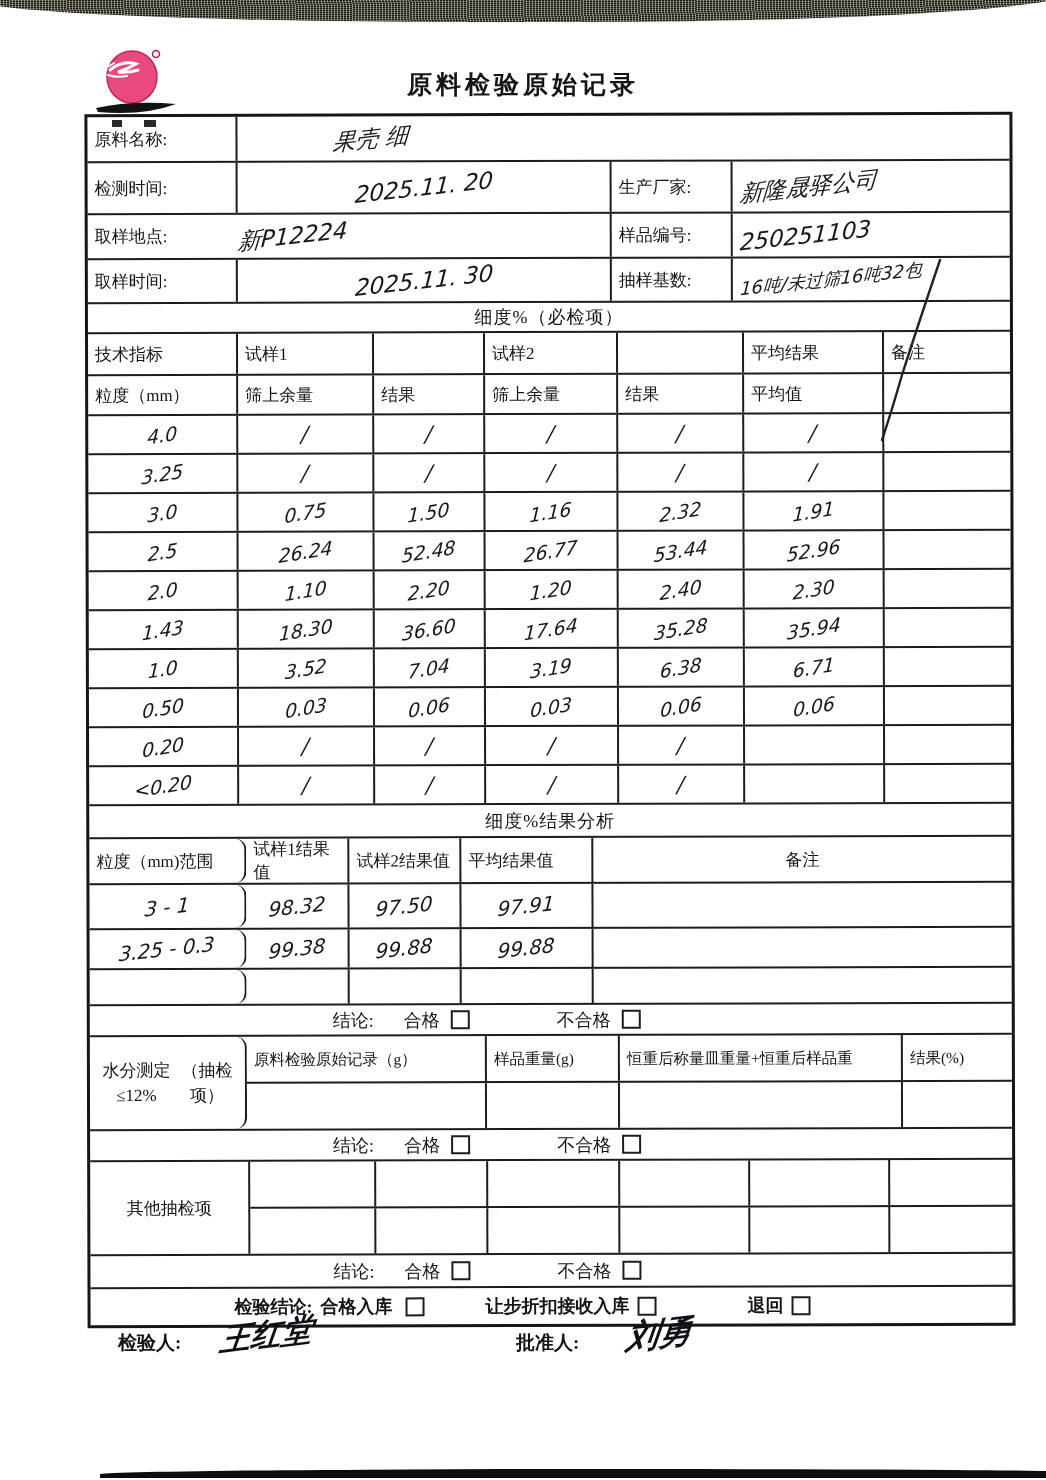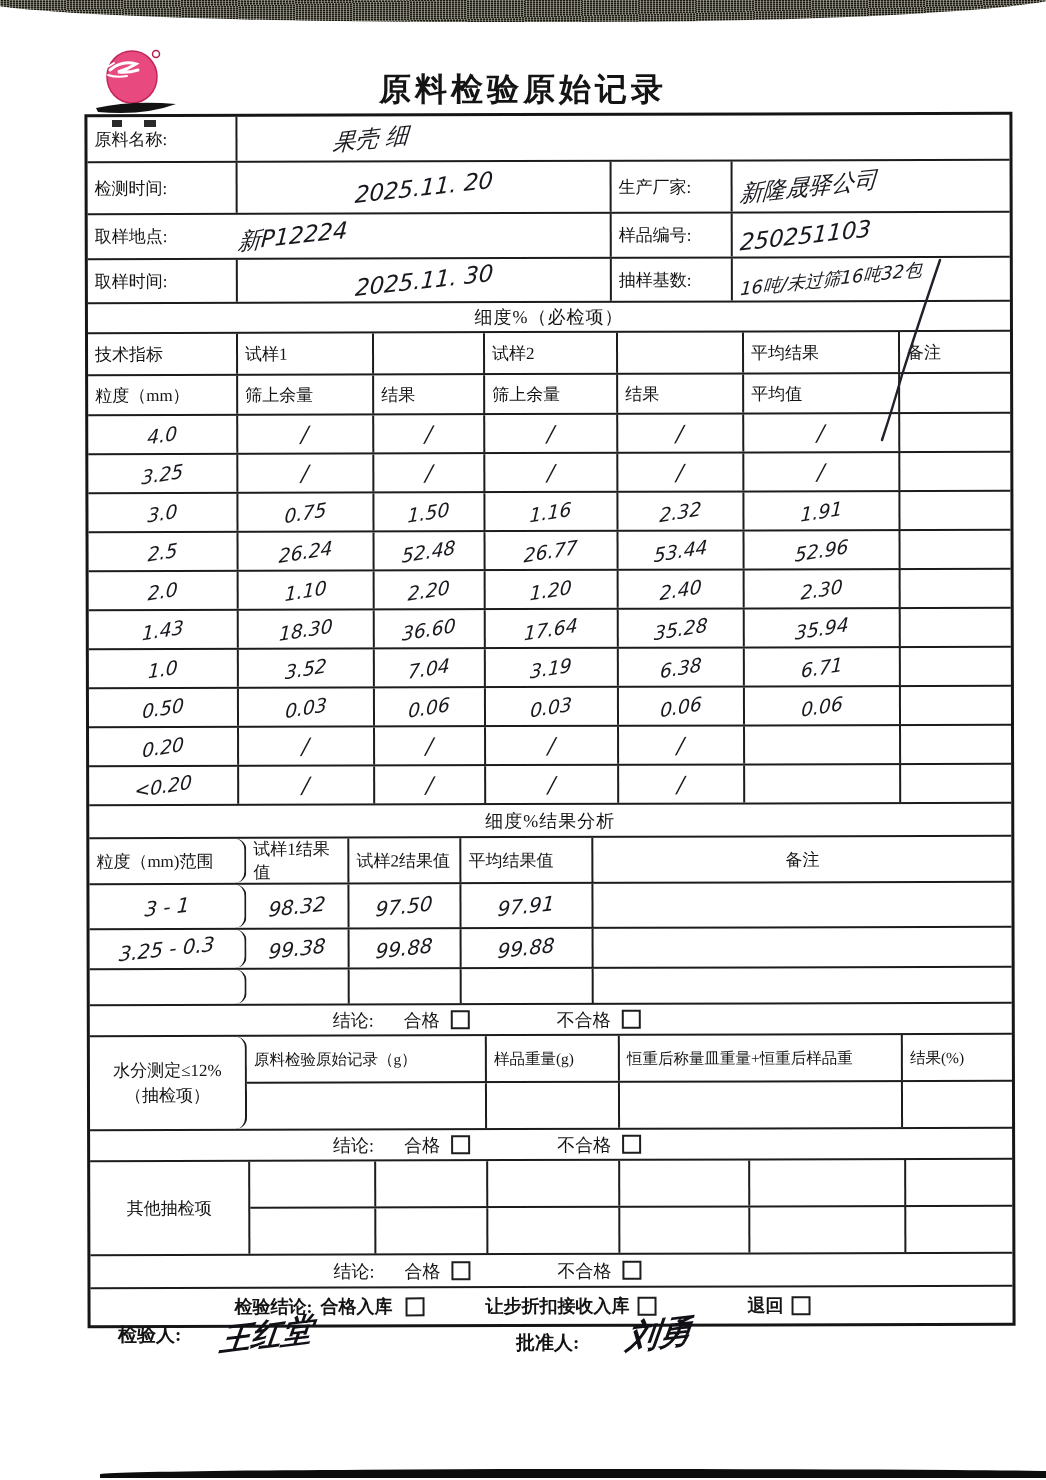--- a/index.html
+++ b/index.html
@@ -8,35 +8,35 @@
   
   .scan-top{position:absolute;left:-20px;top:-14px;width:1090px;height:36px;background:#191813;
     border-radius:0 0 46% 46% / 0 0 30px 22px;
     background-image:repeating-linear-gradient(87deg,rgba(222,220,200,.5) 0 1px,transparent 1px 3px),
                      repeating-linear-gradient(1deg,rgba(210,208,190,.35) 0 1px,transparent 1px 2px);}
   .scan-bottom{position:absolute;left:100px;bottom:2px;width:1000px;height:9px;background:#0d0d0d;
     border-radius:50%/60% 40% 0 0;}
   
   .logo{position:absolute;left:84px;top:42px;width:120px;height:100px;}
   
-  .title{position:absolute;left:0;top:68px;width:1046px;text-align:center;font-size:32px;
+  .title{position:absolute;left:0;top:68px;width:1046px;text-align:center;font-size:25px;
     font-weight:bold;letter-spacing:4px;}
   
   .form{position:absolute;left:86px;top:113px;width:928px;border:3px solid #161616;
     box-sizing:border-box;background:transparent;transform:rotate(-0.15deg);}
   .row{display:flex;border-bottom:2px solid #1c1c1c;box-sizing:border-box;align-items:stretch;}
   .row:last-child{border-bottom:none;}
   .c{border-right:2px solid #1c1c1c;box-sizing:border-box;display:flex;align-items:center;
      padding:0 7px;font-size:17px;overflow:visible;}
   .c.last{border-right:none;}
   .center{justify-content:center;text-align:center;}
   .w150{width:150px;flex:none;} .w157{width:157px;flex:none;border-radius:11px;} .w160{width:160px;flex:none;}
   .w374{width:374px;flex:none;} .w123{width:121px;flex:none;}
   .w136{width:136px;flex:none;} .w111{width:111px;flex:none;} .w133{width:133px;flex:none;}
-  .w126{width:126px;flex:none;} .w156{width:156px;flex:none;} .w129{width:103px;flex:none;}
+  .w126{width:126px;flex:none;} .w156{width:140px;flex:none;} .w129{width:103px;flex:none;}
   .w112{width:112px;flex:none;} .w132{width:132px;flex:none;} .w240{width:240px;flex:none;}
   .w283{width:283px;flex:none;} .w130{width:130px;flex:none;}
   .fx{flex:1;}
   .h46{height:46px;} .h52{height:52px;} .h45{height:45px;} .h44{height:44px;} .h30{height:30px;}
   .h42{height:42px;} .h40{height:40px;} .h39{height:39px;} .h33{height:33px;}
   .h31{height:31px;} .h36{height:36px;} .h94{height:94px;}
   .bar{justify-content:center;font-size:18px;letter-spacing:1px;width:100%;border-right:none;}
   
   .hw{display:inline-block;font-family:"DejaVu Sans",sans-serif;font-style:italic;
       color:#17171e;transform:rotate(-6deg) skewX(-10deg);font-size:20px;white-space:nowrap;}
@@ -431,21 +431,21 @@
       <span style="width:18px;"></span>
       <span>合格</span>
       <span class="box"></span>
       <span class="gap70"></span>
       <span>不合格</span>
       <span class="box"></span>
     </div>
   </div>
 
   <div class="row h94">
-    <div class="c w157 center" style="flex-direction:column;justify-content:center;line-height:1.5;align-items:center;">
+    <div class="c w157 center" style="flex-direction:row;justify-content:center;line-height:1.5;align-items:center;">
       <span>水分测定≤12%</span>
       <span>（抽检项）</span>
     </div>
     <div class="sub last">
       <div class="subrow bb">
         <div class="c w240 moist-head">原料检验原始记录（g）</div>
         <div class="c w133 moist-head">样品重量(g)</div>
         <div class="c w283 moist-head">恒重后称量皿重量+恒重后样品重</div>
         <div class="c fx last moist-head">结果(%)</div>
       </div>
@@ -517,17 +517,17 @@
       <span class="box" style="margin-left:0;"></span>
     </div>
   </div>
 </div>
 
 <svg class="pen-stroke" viewBox="0 0 110 190">
   <path d="M100 5 Q78 70 62 120 Q52 155 42 185" fill="none" stroke="#21212a" stroke-width="2.4" stroke-linecap="round"></path>
 </svg>
 
 <div class="sigline">
-  <span class="siglabel" style="left:118px;top:0;">检验人:</span>
+  <span class="siglabel" style="left:118px;top:8px;">检验人:</span>
   <span class="sig" style="position:absolute;left:220px;top:-8px;font-size:31px;">王红堂</span>
   <span class="siglabel" style="left:516px;top:8px;">批准人:</span>
   <span class="sig" style="position:absolute;left:626px;top:-10px;font-size:33px;">刘勇</span>
 </div>
 
 </body></html>

